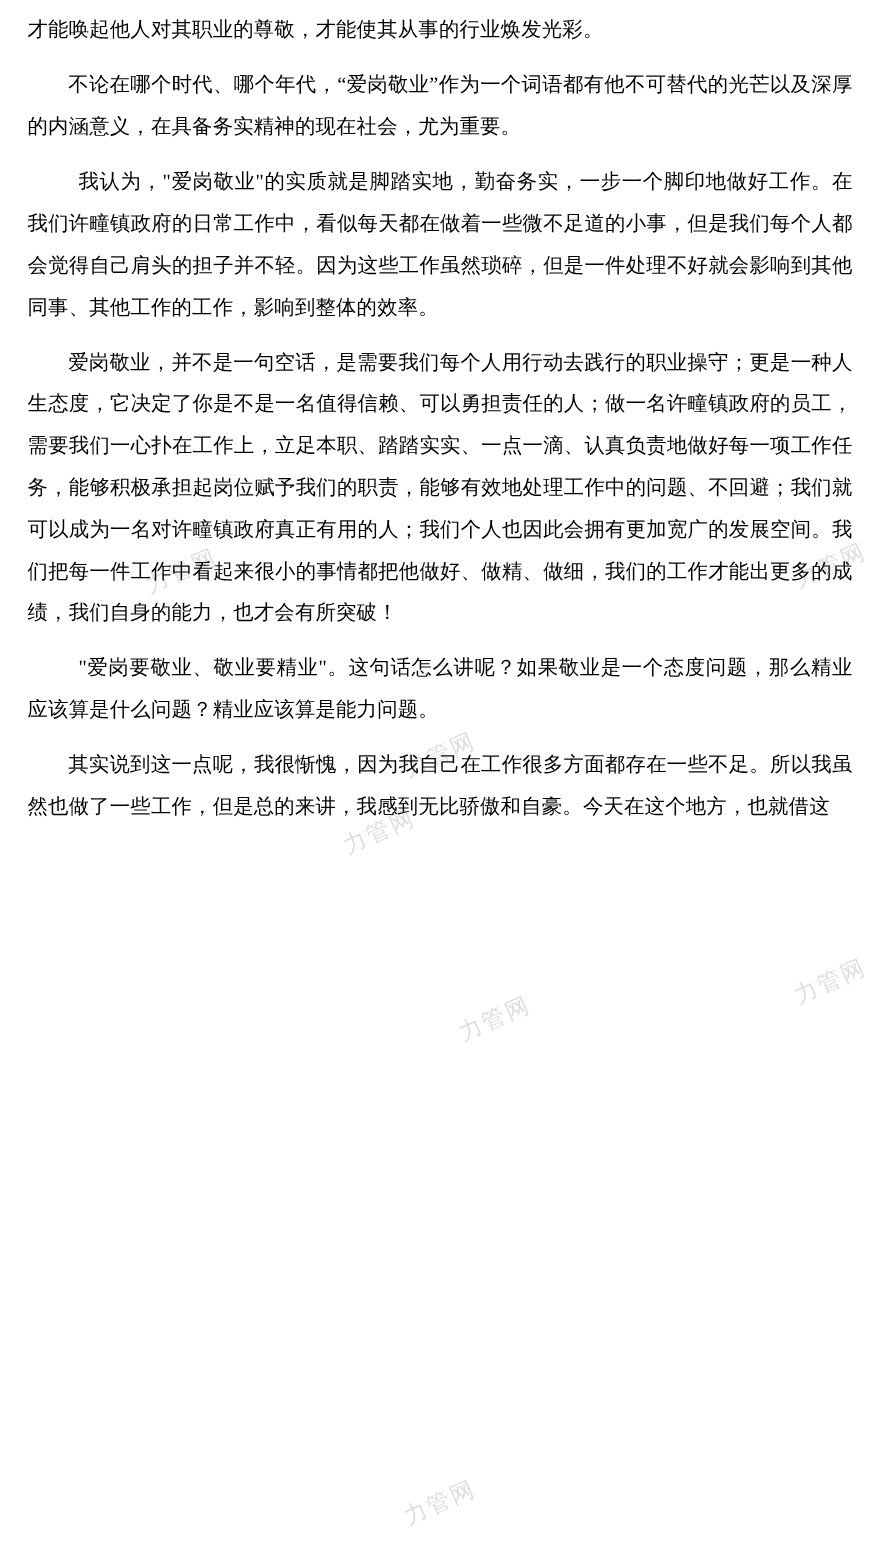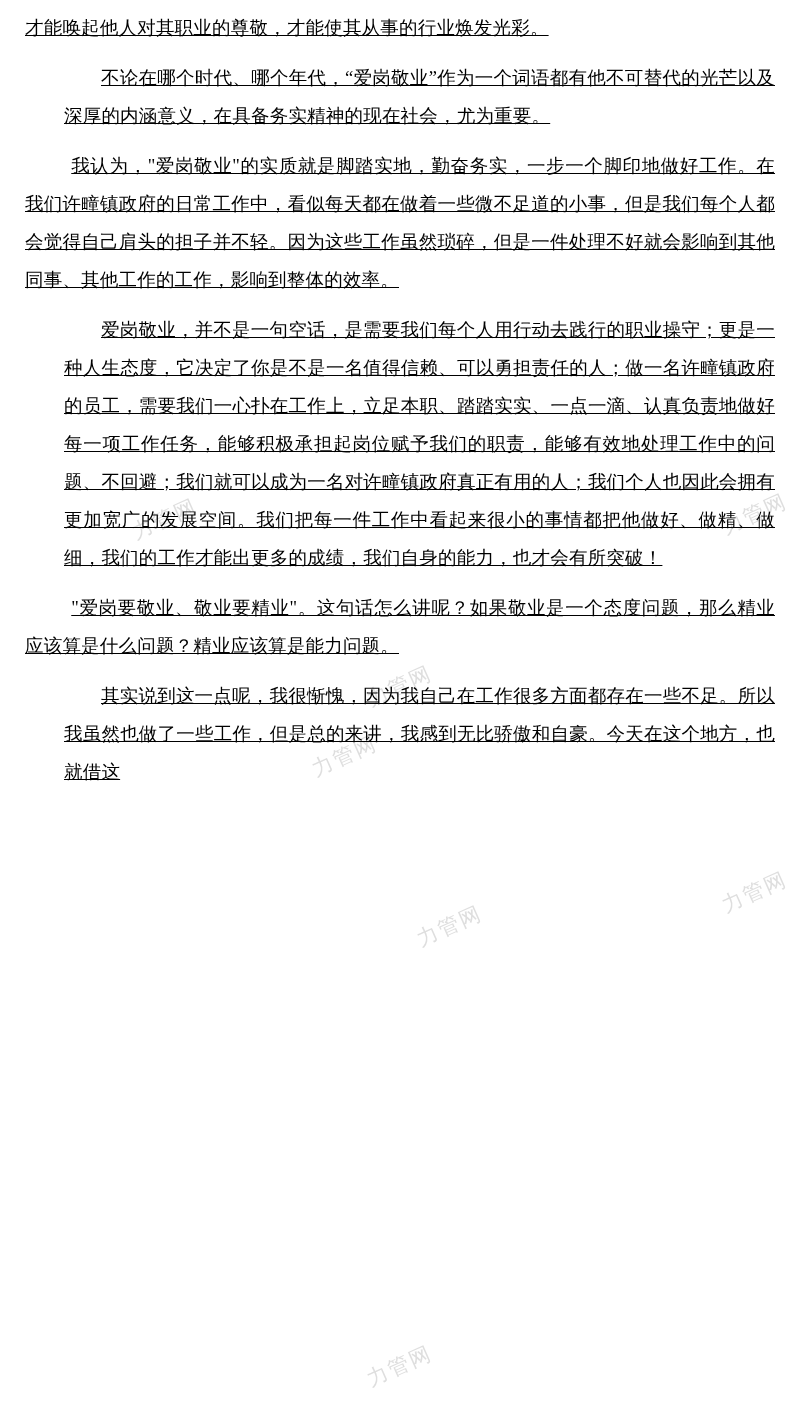--- a/index.html
+++ b/index.html
@@ -23,25 +23,23 @@
     padding: 9px 25px 0 25px;
     z-index: 2;
   }
   .content p {
     margin: 0 0 12px 0;
     font-size: 18.5px;
     line-height: 38px;
     text-align: justify;
     letter-spacing: 0.2px;
     word-break: break-all;
-    text-decoration: underline;
   }
   .content p.indent {
     text-indent: 2em;
-    margin-left: 39px;
   }
   .content p.indent-lg {
     text-indent: 2.5em;
   }
   .content p.page-gap {
     margin-top: 50px;
   }
   .watermark {
     position: absolute;
     z-index: 1;

